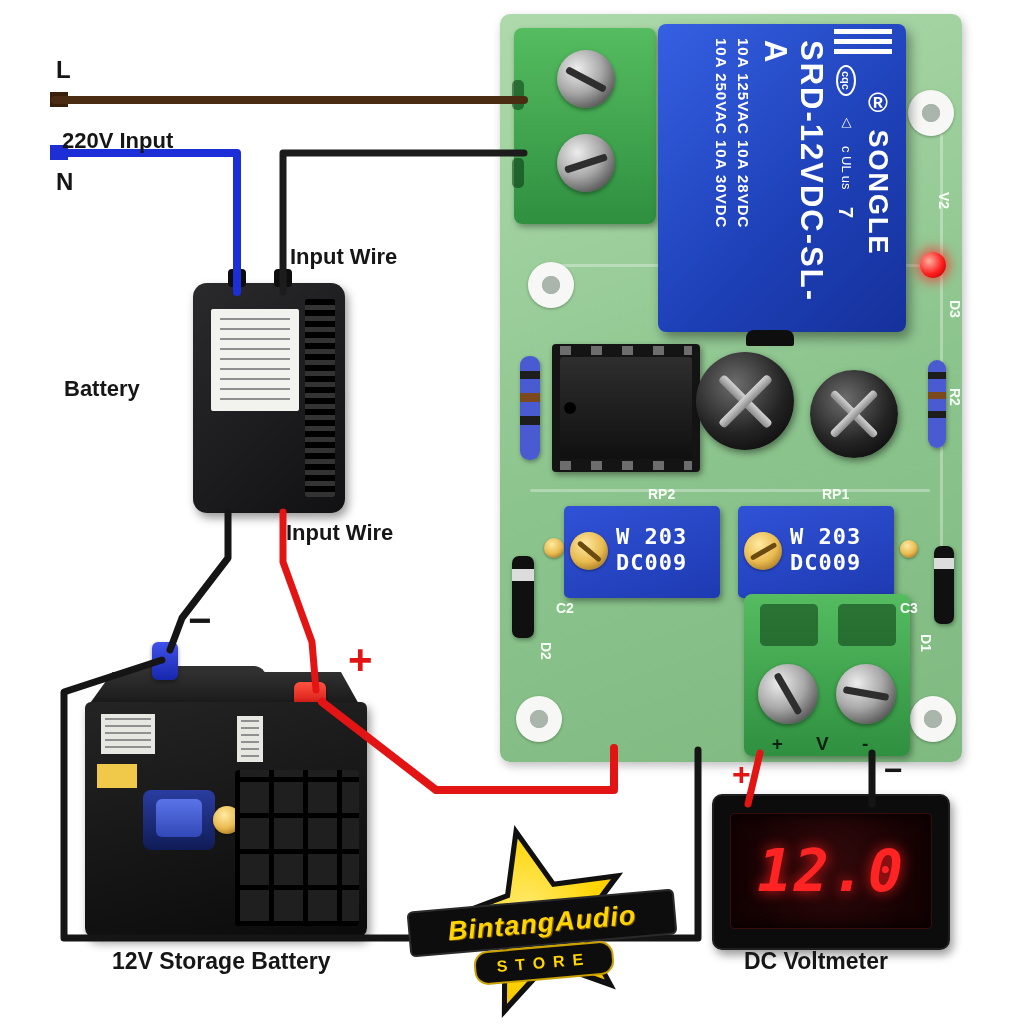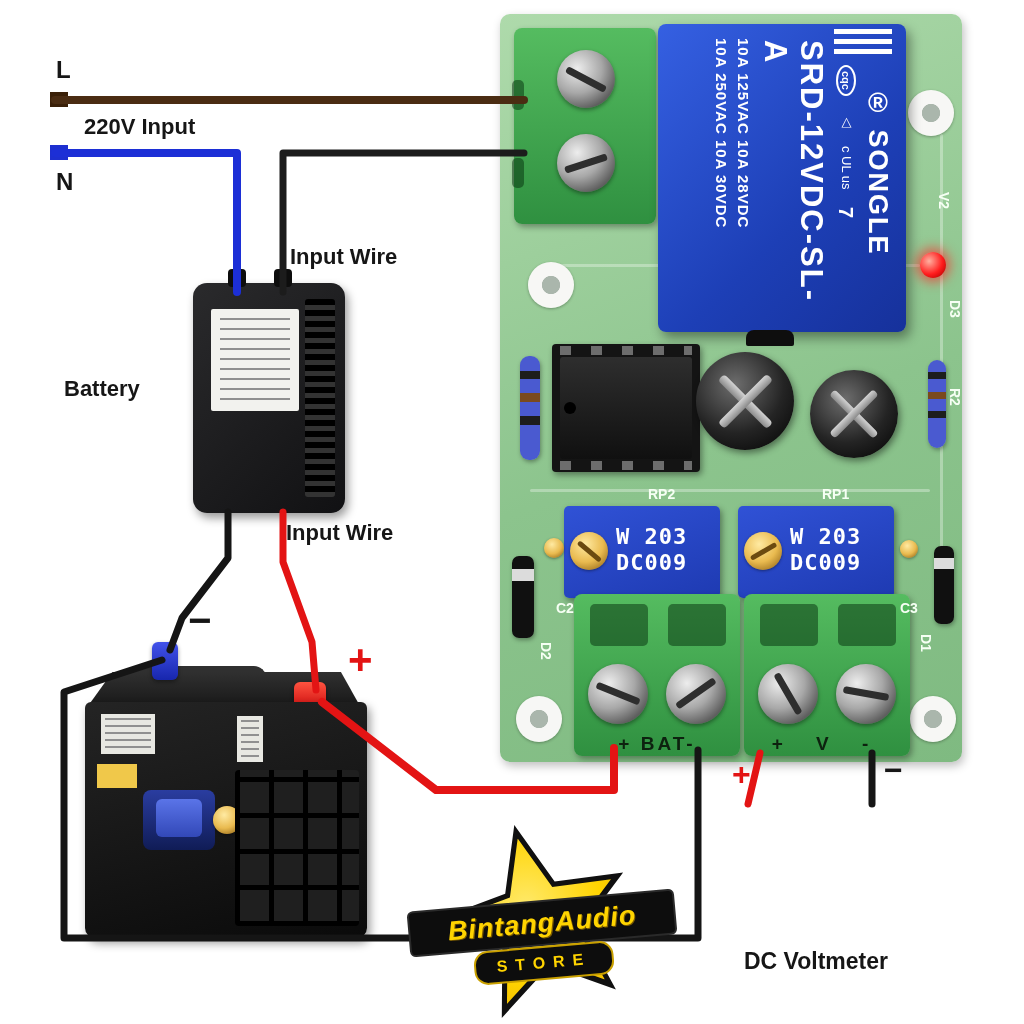--- a/index.html
+++ b/index.html
@@ -233,31 +233,20 @@
     <div class="abs gold" style="left:44px;top:524px;width:20px;height:20px;"></div>
     <div class="abs gold" style="left:400px;top:526px;width:18px;height:18px;"></div>
 
     <div class="abs diode" style="left:12px;top:542px;width:22px;height:82px;"></div>
     <div class="abs diode" style="left:434px;top:532px;width:20px;height:78px;"></div>
     <div class="silk" style="left:56px;top:586px;">C2</div>
     <div class="silk vert" style="left:38px;top:628px;">D2</div>
     <div class="silk" style="left:400px;top:586px;">C3</div>
     <div class="silk vert" style="left:418px;top:620px;">D1</div>
 
-    <div class="abs tblock" style="left:74px;top:580px;width:166px;height:162px;">
-      <div class="cavity" style="left:16px;top:10px;width:58px;height:42px;"></div>
-      <div class="cavity" style="left:94px;top:10px;width:58px;height:42px;"></div>
-      <div class="screw" style="left:14px;top:70px;width:60px;height:60px;">
-          <div class="slot" style="transform:rotate(22deg);"></div>
-        </div>
-      <div class="screw" style="left:92px;top:70px;width:60px;height:60px;">
-          <div class="slot" style="transform:rotate(-35deg);"></div>
-        </div>
-      <div class="termlabel">+ BAT-</div>
-    </div>
     <div class="abs tblock" style="left:244px;top:580px;width:166px;height:162px;">
       <div class="cavity" style="left:16px;top:10px;width:58px;height:42px;"></div>
       <div class="cavity" style="left:94px;top:10px;width:58px;height:42px;"></div>
       <div class="screw" style="left:14px;top:70px;width:60px;height:60px;">
           <div class="slot" style="transform:rotate(60deg);"></div>
         </div>
       <div class="screw" style="left:92px;top:70px;width:60px;height:60px;">
           <div class="slot" style="transform:rotate(10deg);"></div>
         </div>
       <div class="termlabel" style="letter-spacing:14px;">+ V -</div>
@@ -287,43 +276,49 @@
         </div>
       <div class="bsticker" style="left:12px;top:62px;width:40px;height:24px;background:#f0c84a;"></div>
       <div id="battery-emblem">
           <div class="glyph"></div>
         </div>
       <div id="battery-golddot" class="gold"></div>
       <div id="battery-grid"></div>
     </div>
   </div>
 
+  <div id="voltmeter" class="abs">
+    <div id="vm-display">
+      <span id="vm-reading">12.0</span>
+    </div>
+  </div>
 
   <svg id="wires" width="1024" height="1024" viewBox="0 0 1024 1024">
     <rect x="50" y="92" width="18" height="15" fill="#3a2008"></rect>
     <rect x="50" y="145" width="18" height="15" fill="#1d2fd0"></rect>
     <polyline points="55,100 524,100" fill="none" stroke="#4a2c12" stroke-width="8" stroke-linecap="round"></polyline>
     <polyline points="55,153 237,153 237,292" fill="none" stroke="#1c2fd6" stroke-width="8" stroke-linecap="round" stroke-linejoin="round"></polyline>
     <polyline points="283,292 283,153 524,153" fill="none" stroke="#1c1c1c" stroke-width="7" stroke-linecap="round" stroke-linejoin="round"></polyline>
     <polyline points="228,512 228,558 182,618 170,650" fill="none" stroke="#151515" stroke-width="7" stroke-linecap="round" stroke-linejoin="round"></polyline>
     <polyline points="283,512 283,562 312,642 316,690" fill="none" stroke="#e31414" stroke-width="7" stroke-linecap="round" stroke-linejoin="round"></polyline>
     <polyline points="322,702 436,790 614,790 614,748" fill="none" stroke="#e31414" stroke-width="8" stroke-linecap="round" stroke-linejoin="round"></polyline>
     <polyline points="162,660 64,692 64,938 698,938 698,750" fill="none" stroke="#151515" stroke-width="7" stroke-linecap="round" stroke-linejoin="round"></polyline>
     <polyline points="760,753 748,804" fill="none" stroke="#e31414" stroke-width="7" stroke-linecap="round"></polyline>
     <polyline points="872,753 872,804" fill="none" stroke="#151515" stroke-width="7" stroke-linecap="round"></polyline>
   </svg>
 
   <div class="lbl" style="left:56px;top:56px;font-size:24px;">L</div>
-  <div class="lbl" style="left:62px;top:114px;font-size:22px;margin-left:22px;">220V Input</div>
+  <div class="lbl" style="left:62px;top:128px;font-size:22px;">220V Input</div>
   <div class="lbl" style="left:56px;top:168px;font-size:24px;">N</div>
   <div class="lbl" style="left:290px;top:244px;font-size:22px;">Input Wire</div>
   <div class="lbl" style="left:64px;top:376px;font-size:22px;">Battery</div>
   <div class="lbl" style="left:286px;top:520px;font-size:22px;">Input Wire</div>
   <div class="lbl" style="left:188px;top:598px;font-size:40px;">−</div>
   <div class="lbl" style="left:348px;top:636px;font-size:42px;color:#e31414;">+</div>
+  <div class="lbl" style="left:112px;top:948px;font-size:23px;">12V Storage Battery</div>
   <div class="lbl" style="left:744px;top:948px;font-size:23px;">DC Voltmeter</div>
   <div class="lbl" style="left:732px;top:756px;font-size:32px;color:#e31414;">+</div>
   <div class="lbl" style="left:884px;top:752px;font-size:32px;">−</div>
 
   <div id="logo" class="abs">
     <div id="star-black" class="star"></div>
     <div id="star-yellow" class="star"></div>
     <div id="logo-band">
       <span>BintangAudio</span>
     </div>

